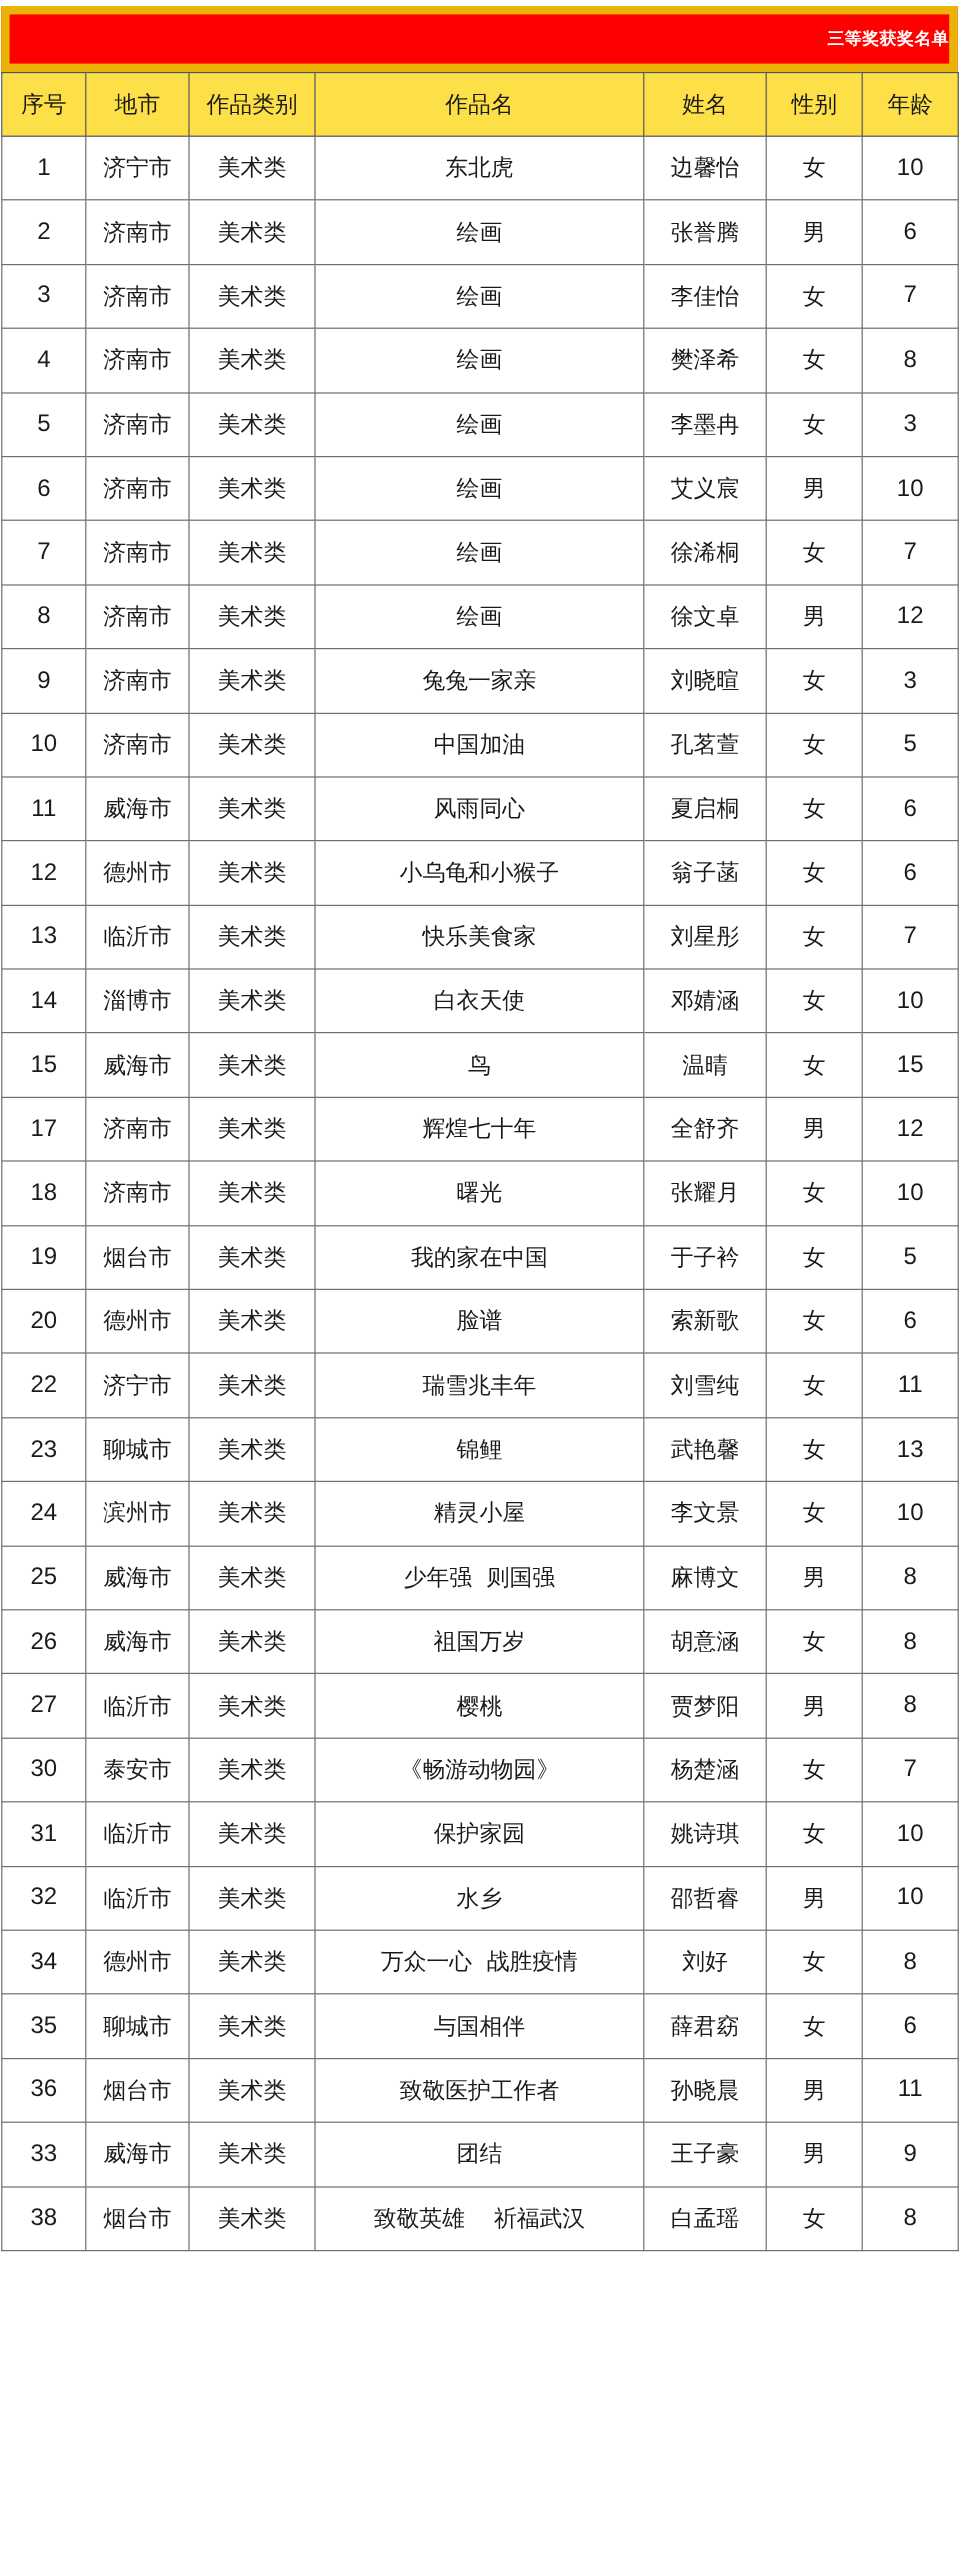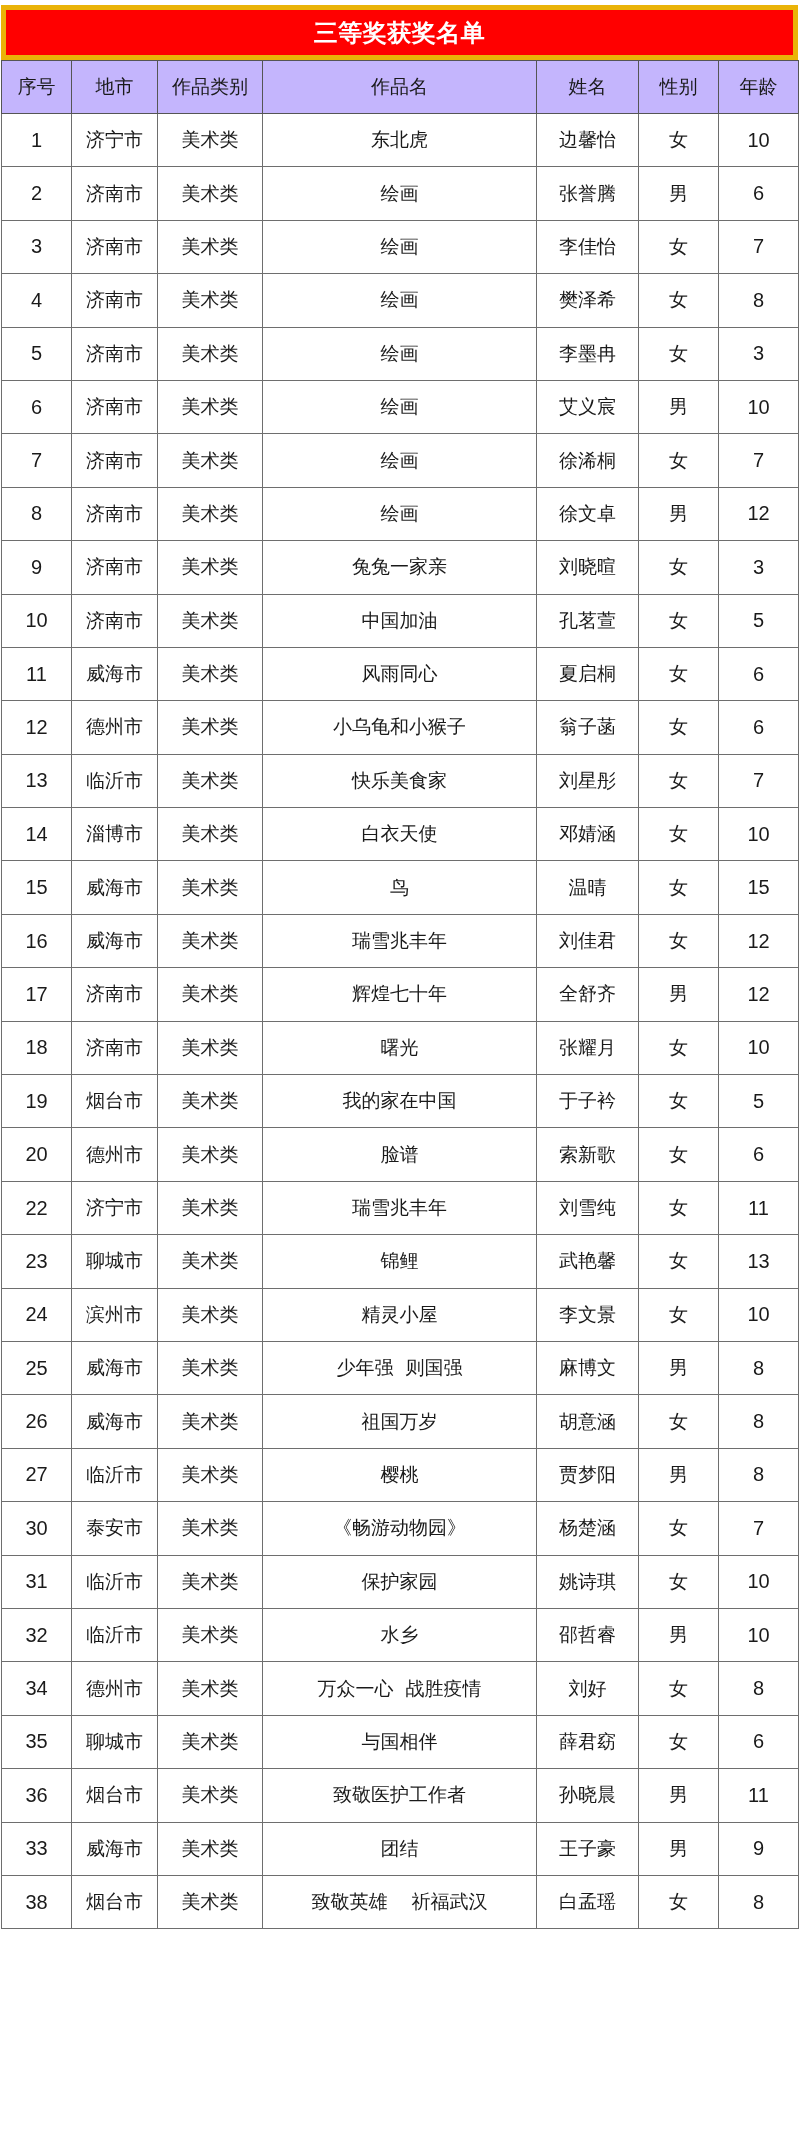--- a/index.html
+++ b/index.html
@@ -16,28 +16,28 @@
     }
     .sheet {
       position: absolute;
       left: 1px;
       top: 5px;
       width: 797px;
     }
     .title-bar {
       height: 55px;
       background: #ff0000;
-      border: 5px solid #eab308;
+      border: 7px solid #eab308;
       box-sizing: border-box;
       display: flex;
       align-items: center;
-      justify-content: center;
+      justify-content: flex-end;
       color: #ffffff;
       font-weight: bold;
-      font-size: 24px;
+      font-size: 14px;
       letter-spacing: 0.5px;
     }
     table {
       width: 797px;
       border-collapse: collapse;
       table-layout: fixed;
     }
     col.c-no   { width: 70px; }
     col.c-city { width: 86px; }
     col.c-cat  { width: 105px; }
@@ -48,21 +48,21 @@
     th, td {
       border: 1px solid #6e6e6e;
       text-align: center;
       vertical-align: middle;
       font-size: 19px;
       font-weight: normal;
       padding: 0;
       white-space: pre;
     }
     th {
-      background: #c4b5fd;
+      background: #fde047;
       height: 52px;
       border-color: #555555;
     }
     td {
       height: 52.4px;
       background: #ffffff;
     }
     td.num {
       font-family: "Liberation Sans", sans-serif;
       font-size: 20px;
@@ -226,29 +226,20 @@
         <tr>
           <td class="num">15</td>
           <td>威海市</td>
           <td>美术类</td>
           <td>鸟</td>
           <td>温晴</td>
           <td>女</td>
           <td class="num">15</td>
         </tr>
         <tr>
-          <td class="num">16</td>
-          <td>威海市</td>
-          <td>美术类</td>
-          <td>瑞雪兆丰年</td>
-          <td>刘佳君</td>
-          <td>女</td>
-          <td class="num">12</td>
-        </tr>
-        <tr>
           <td class="num">17</td>
           <td>济南市</td>
           <td>美术类</td>
           <td>辉煌七十年</td>
           <td>全舒齐</td>
           <td>男</td>
           <td class="num">12</td>
         </tr>
         <tr>
           <td class="num">18</td>

